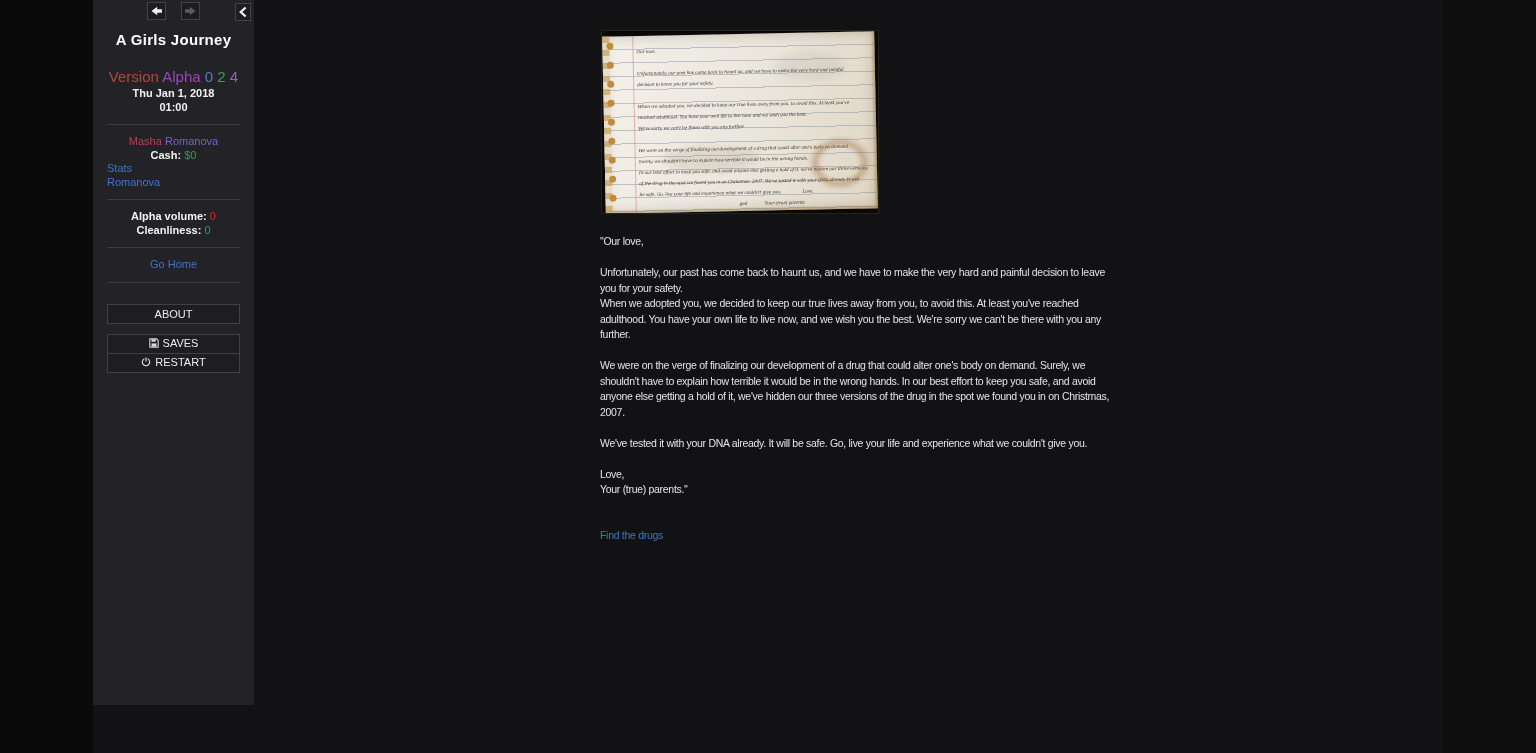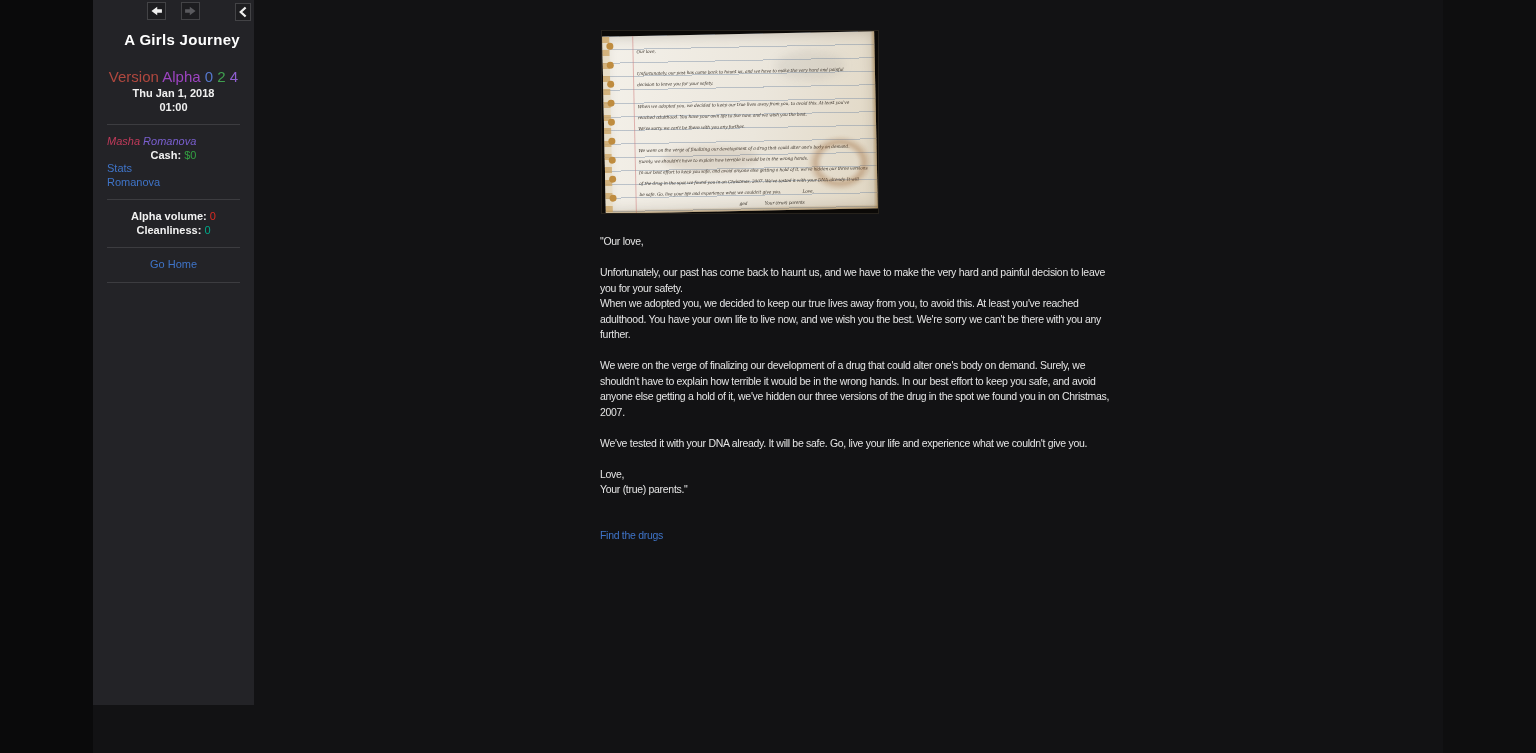--- a/index.html
+++ b/index.html
@@ -12,27 +12,27 @@
   
   .ui-bar { position:absolute; left:93px; top:0; width:161px; height:705px;
             background:#232327; color:#e8e8e8; padding:2px 14px 0 14px; font-size:11px; }
   .nav-row { position:relative; height:20px; }
   .history-group { text-align:center; }
   .nav-btn { display:inline-block; width:19px; height:18px; margin:0 6px; background:#1d1d20;
              border:1px solid #434346; cursor:pointer; padding:2px 0 0 0; vertical-align:top; }
   .nav-btn.disabled svg path { fill:#5a5a5e; }
   .collapse-btn { position:absolute; right:-11px; top:1px; width:16px; height:18px; background:#1d1d20;
                   border:1px solid #434346; cursor:pointer; padding:2px 0 0 0; }
-  h1.title { font-size:15px; font-weight:bold; letter-spacing:.3px; text-align:right; margin-top:9px; color:#fff; }
+  h1.title { font-size:15px; font-weight:bold; letter-spacing:.3px; text-align:center; margin-top:9px; color:#fff; }
   .version-line { text-align:center; margin-top:20px; font-size:15px; }
   .v-label { color:#b0483f; } .v-stage { color:#9c44c0; }
   .v-n0 { color:#5577cc; } .v-n2 { color:#3fa04f; } .v-n4 { color:#8f5fd0; }
   .datetime { text-align:center; font-weight:bold; margin-top:2px; line-height:13.5px; color:#f0f0f0; }
   hr.sb { border:none; border-top:1px solid #3c3c40; margin:10px 0; }
-  .char-name { text-align:left; line-height:13.5px;font-style:italic; }
+  .char-name { text-align:center; line-height:13.5px; }
   .cn-first { color:#c03a5a; } .cn-last { color:#7a5fd0; }
   .sb-line { text-align:center; line-height:13.5px; }
   .sb-label { font-weight:bold; color:#f2f2f2; }
   .val-cash { color:#33a042; } .val-makeup { color:#d92a22; } .val-clean { color:#00a98a; }
   a.sb-link { color:#3f74c8; text-decoration:none; cursor:pointer; display:inline-block; }
   .link-row { text-align:left; line-height:13.5px; }
   .gohome-row { text-align:center; margin:8px 0 12px 0; }
   .menu { margin-top:21px; }
   .menu-btn { display:block; width:100%; height:20px; background:#1e1e21; border:1px solid #414145;
               color:#ececec; font-size:11px; font-family:"Liberation Sans",sans-serif; cursor:pointer;
@@ -156,20 +156,34 @@
     <span class="sb-label">Cleanliness:</span>
     <span class="val-clean">0</span>
   </div>
 
   <hr class="sb">
 
   <div class="gohome-row"><a class="sb-link">Go Home</a></div>
 
   <hr class="sb">
 
+  <nav class="menu">
+    <button class="menu-btn">ABOUT</button>
+    <div class="menu-group">
+      <button class="menu-btn"><span class="btn-icon"><svg width="10" height="10" viewBox="0 0 12 12">
+              <path d="M1 1 h8 l2 2 v8 h-10 z" fill="none" stroke="#d8d8d8" stroke-width="1.3"></path>
+              <rect x="3" y="1.5" width="5" height="3" fill="#d8d8d8"></rect>
+              <rect x="3" y="6.5" width="6" height="4" fill="#d8d8d8"></rect>
+            </svg></span><span>SAVES</span></button>
+      <button class="menu-btn"><span class="btn-icon"><svg width="10" height="10" viewBox="0 0 12 12">
+              <path d="M4 2.2 A4.4 4.4 0 1 0 8 2.2" fill="none" stroke="#d8d8d8" stroke-width="1.4"></path>
+              <line x1="6" y1="0.5" x2="6" y2="5.5" stroke="#d8d8d8" stroke-width="1.4"></line>
+            </svg></span><span>RESTART</span></button>
+    </div>
+  </nav>
 </aside>
 
 <main class="passage">
 
   <figure class="note-image">
     <div class="paper">
       <div class="torn-strip"></div>
       <div class="holes"></div>
       <div class="margin-line"></div>
       <div class="handwriting">Our love,

